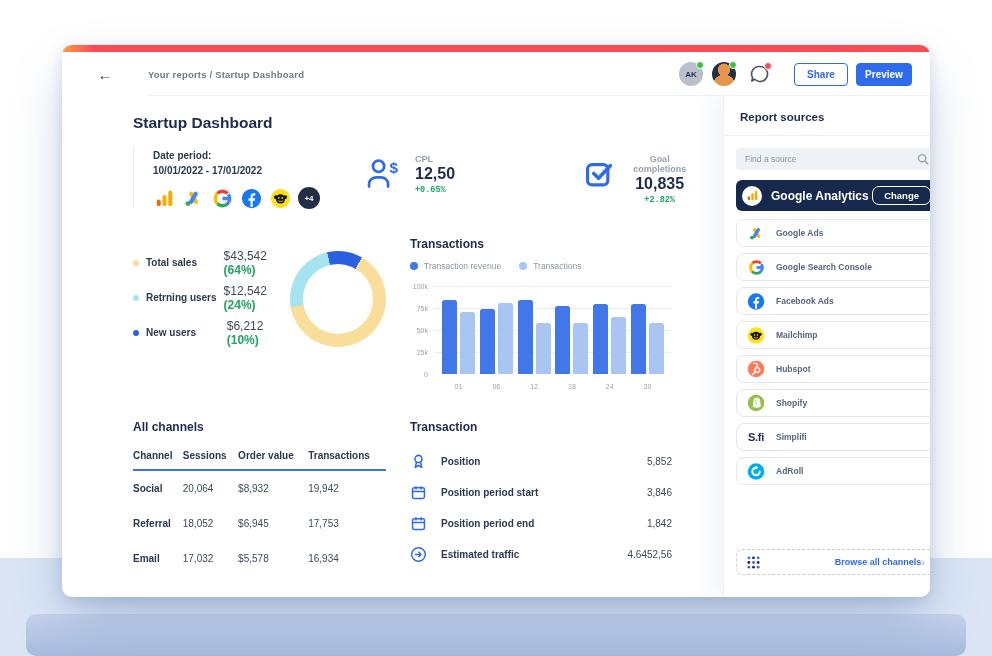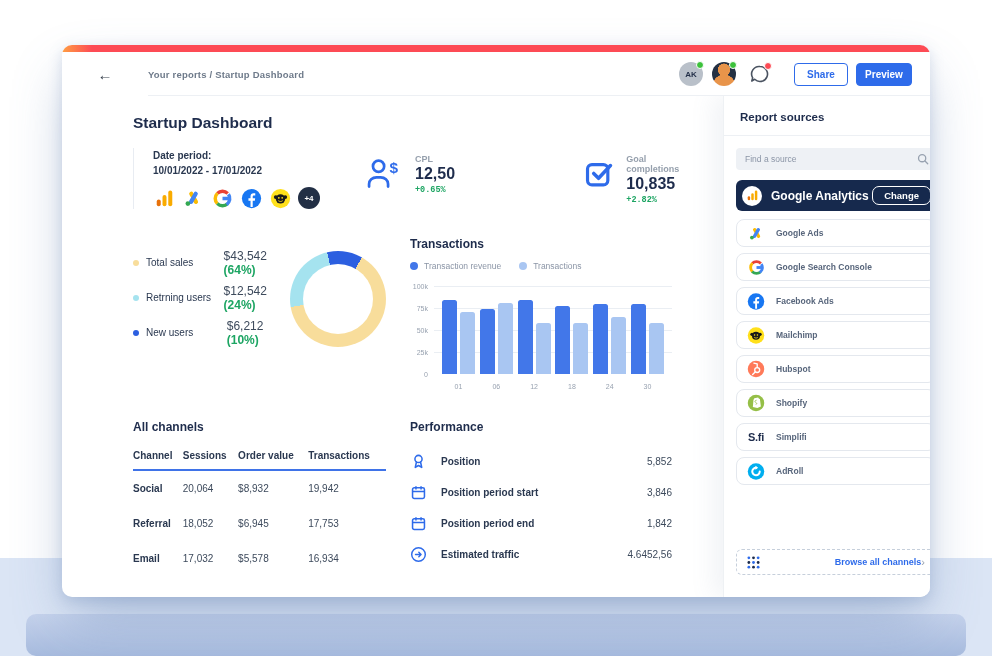--- a/index.html
+++ b/index.html
@@ -44,36 +44,36 @@
   
   .info-row { display:flex; margin-top:16px; align-items:flex-start; }
   .date-block { border-left:1px solid #e8ecf2; padding-left:19px; width:188px; }
   .date-label, .date-value { font-size:10px; font-weight:bold; color:#2a3850; line-height:1.5; }
   .conn-icons { display:flex; align-items:center; margin-top:9px; }
   .conn-icons .ci { width:22px; height:22px; margin-right:7px; display:flex; align-items:center; justify-content:center; }
   .more-badge { width:22px; height:22px; border-radius:50%; background:#222f45; color:#fff; font-size:8px; font-weight:bold;
                 display:flex; align-items:center; justify-content:center; }
   .metric { display:flex; align-items:flex-start; margin-top:6px; }
   .metric-cpl { margin-left:45px; width:170px; }
-  .metric-goal { margin-left:62px; }
+  .metric-goal { margin-left:62px;text-align:center; }
   .metric-icon { margin-right:12px; margin-top:4px; }
   .metric-label { font-size:9px; color:#96a0ad; font-weight:bold; }
   .metric-value { font-size:16px; font-weight:bold; color:#1e2c4c; margin-top:1px; }
   .metric-delta { font-size:8.5px; font-weight:bold; color:#1da563; margin-top:2px;font-family:Liberation Mono, monospace; }
 
   
   .grid { display:grid; grid-template-columns:253px 262px; column-gap:24px; row-gap:30px; margin-top:28px; }
   .section-title { font-size:12px; font-weight:bold; color:#1e2c4c; }
 
   
   .rev-body { display:flex; margin-top:8px; }
   .rev-legend { flex:1; }
   .rev-row { display:flex; align-items:center; height:35px; }
   .rev-dot { width:6px; height:6px; border-radius:50%; margin-right:7px; flex:0 0 auto; }
-  .rev-label { font-size:10px; font-weight:normal; color:#2a3850; width:92px; }
+  .rev-label { font-size:10px; font-weight:bold; color:#2a3850; width:92px; }
   .rev-val { font-size:12px; color:#3d4a5c; }
   .rev-val b { color:#1da563; }
   .donut { width:96px; height:96px; border-radius:50%; position:relative; margin-top:6px; }
   .donut::after { content:""; position:absolute; inset:13px; border-radius:50%; background:#fff; }
 
   
   .tx-legend { display:flex; align-items:center; margin-top:10px;text-align:center; }
   .tx-legend .li { display:flex; align-items:center; margin-right:18px; font-size:8.5px; color:#8b95a6; }
   .tx-legend .ldot { width:8px; height:8px; border-radius:50%; margin-right:6px; }
   .tx-chart { display:flex; margin-top:12px; }
@@ -343,21 +343,21 @@
                   <td class="ch-name">Email</td>
                   <td>17,032</td>
                   <td>$5,578</td>
                   <td>16,934</td>
                 </tr>
               </tbody>
           </table>
         </div>
 
         <div class="section">
-          <div class="section-title">Performance</div>
+          <div class="section-title">Transaction</div>
           <div class="perf-rows" id="perf-rows">
               <div class="perf-row">
                 <span class="perf-icon">
                   <svg viewBox="0 0 20 20" width="17" height="17" fill="none" stroke="#2e6bea" stroke-width="1.8">
                     <circle cx="10" cy="7" r="4.2"></circle>
                     <path d="M7.6 10.6L6.2 17l3.8-2.3 3.8 2.3-1.4-6.4" stroke-linejoin="round" stroke-linecap="round"></path>
                   </svg>
                 </span>
                 <span class="perf-label">Position</span>
                 <span class="perf-value">5,852</span>

